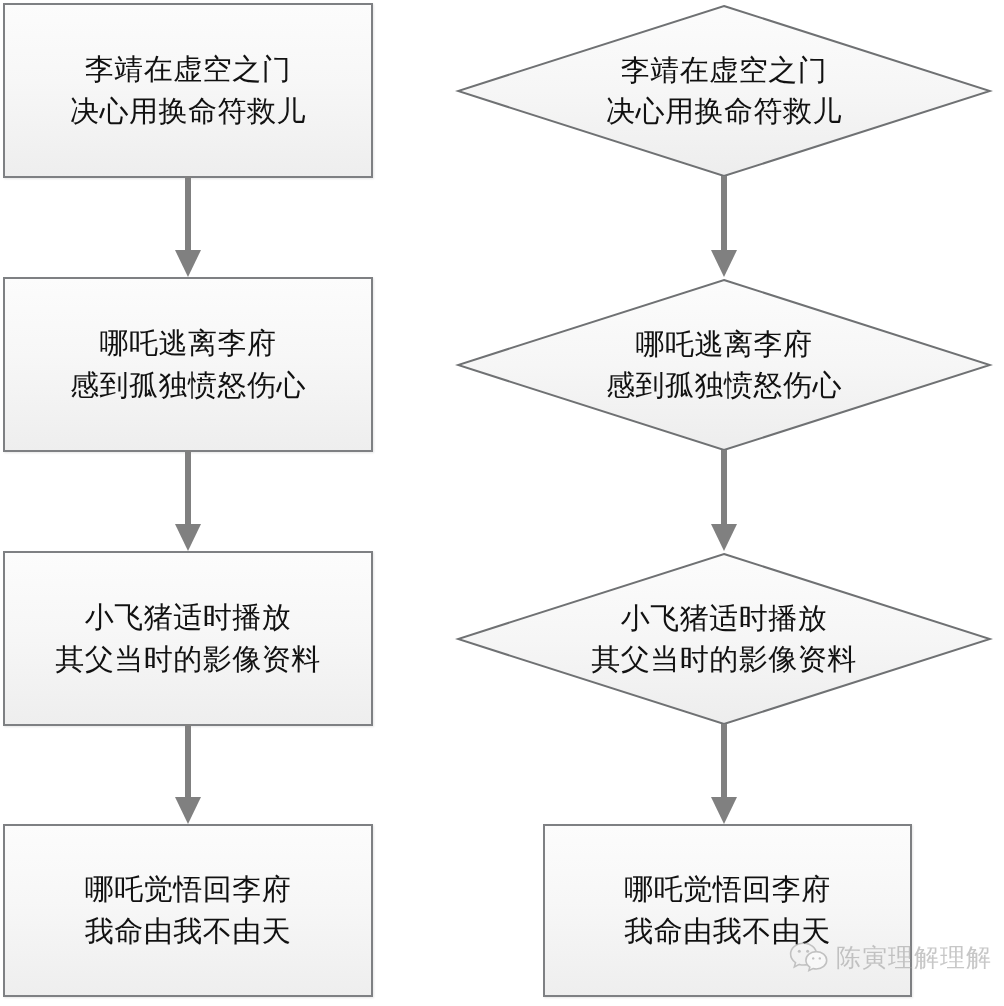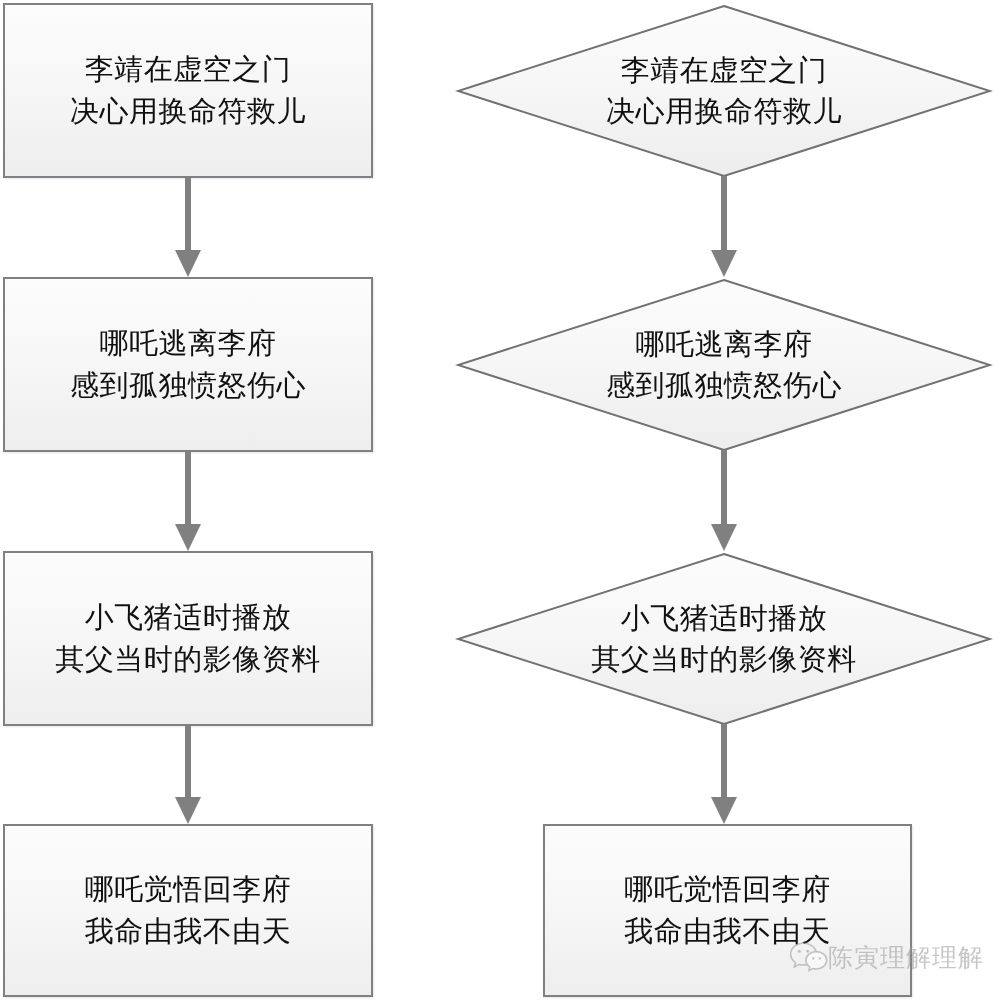--- a/index.html
+++ b/index.html
@@ -74,21 +74,21 @@
   .connector {
     position: absolute;
   }
   .connector svg { display: block; }
 
   
   .watermark {
     position: absolute;
     display: flex;
     align-items: center;
-    gap: 0;
+    gap: 8px;
     opacity: 0.55;
   }
   .watermark .wm-logo {
     flex: 0 0 auto;
     line-height: 0;
   }
   .watermark .wm-text {
     color: #9a9a9a;
     font-size: 25px;
     letter-spacing: 1px;

